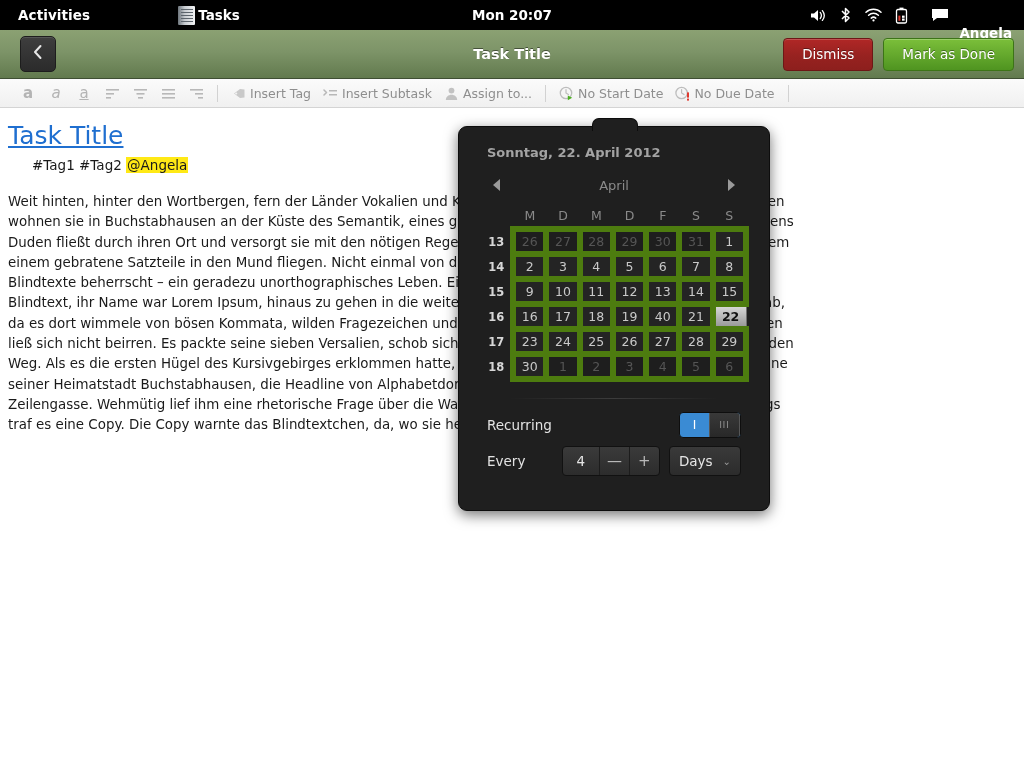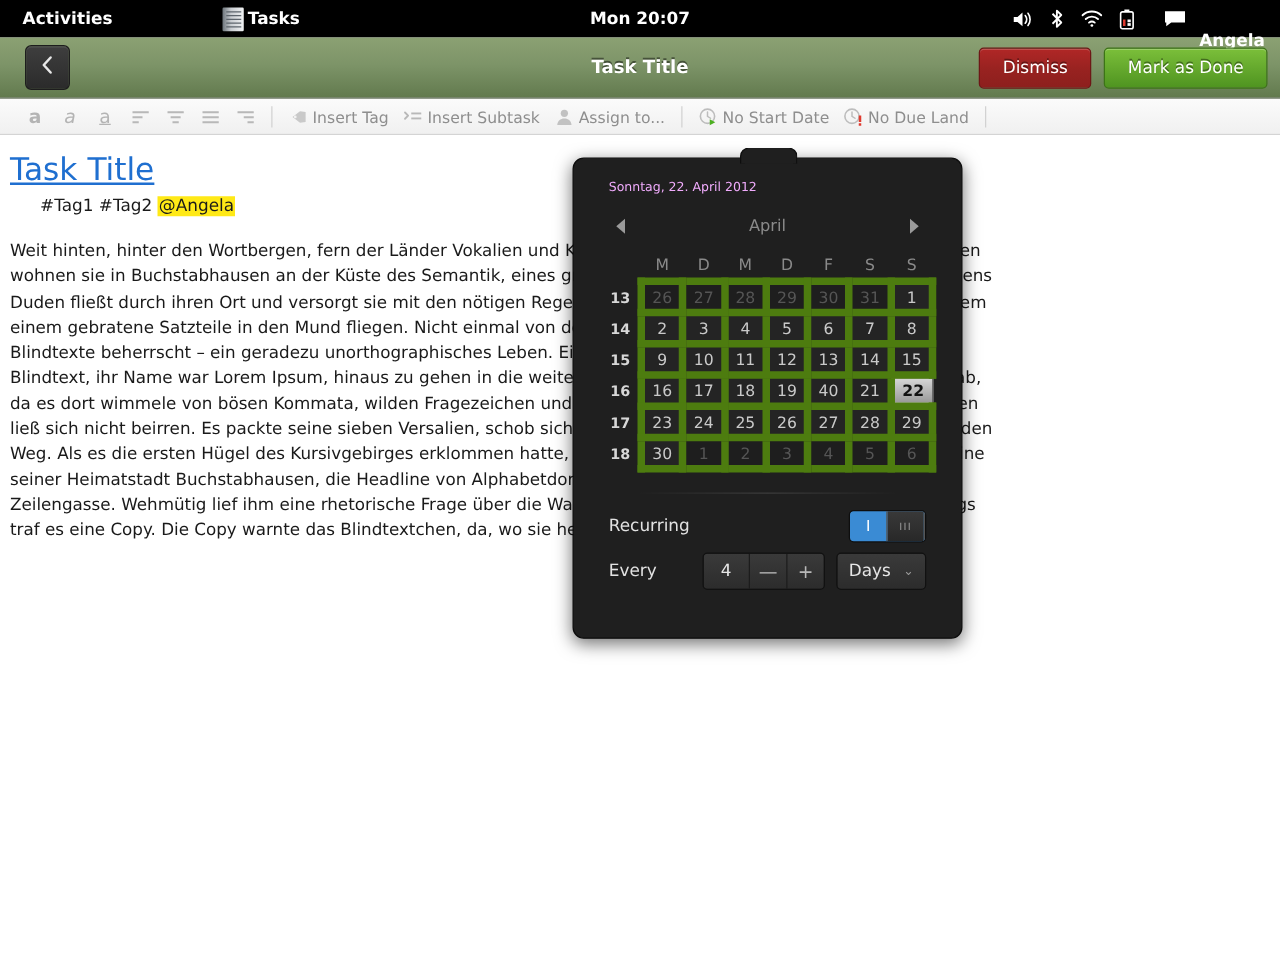--- a/index.html
+++ b/index.html
@@ -154,21 +154,21 @@
     display: flex; justify-content: center;
   }
   .popup-nub::after {
     content: ""; width: 44px; height: 12px;
     background: #1f1f1f;
     border-radius: 7px 7px 0 0;
     border: 1px solid #0d0d0d; border-bottom: none;
   }
   .pop-date {
     padding: 18px 0 0 28px;
-    font-size: 10px; font-weight: normal; color: #f0abfc;
+    font-size: 13px; font-weight: bold; color: #a3a3a3;
   }
   .pop-monthnav {
     display: flex; align-items: center;
     margin: 14px 30px 0 30px; height: 22px;
   }
   .navarrow { width: 16px; height: 16px; display: block; }
   .pop-month {
     flex: 1; text-align: center; color: #8a8a8a; font-size: 13px;
   }
   .cal { margin: 9px 22px 0 22px; }
@@ -400,21 +400,21 @@
   </div>
   <div class="tb-item">
     <span>
       <svg class="tb-icon" viewBox="0 0 15 15">
           <circle cx="6.6" cy="7" r="5.7" stroke="#bdbdbd" stroke-width="1.3" fill="none"></circle>
           <path d="M6.6 3.6V7l2.4 1.6" stroke="#bdbdbd" stroke-width="1.2" fill="none" stroke-linecap="round"></path>
           <rect x="12" y="6.4" width="2" height="5.2" fill="#e03a2f"></rect>
           <rect x="12" y="12.6" width="2" height="2" fill="#e03a2f"></rect>
         </svg>
     </span>
-    <span>No Due Land</span>
+    <span>No Due Date</span>
   </div>
 
   <div class="tb-sep"></div>
 </div>
 
 <div class="doc">
   <div class="doc-title">Task Title</div>
   <div class="doc-tags">
     <span>#Tag1 #Tag2 </span><span class="mention">@Angela</span>
   </div>

